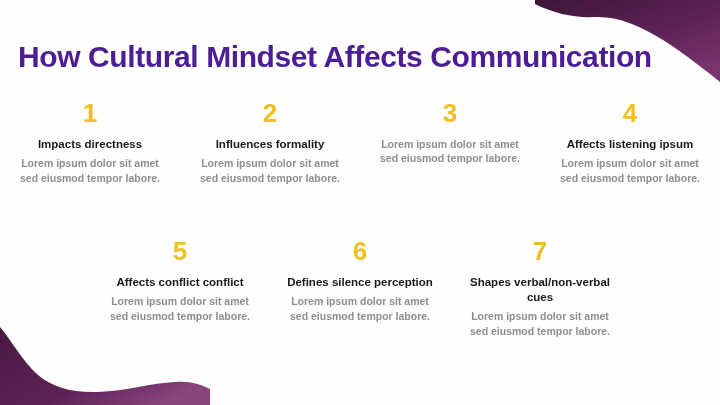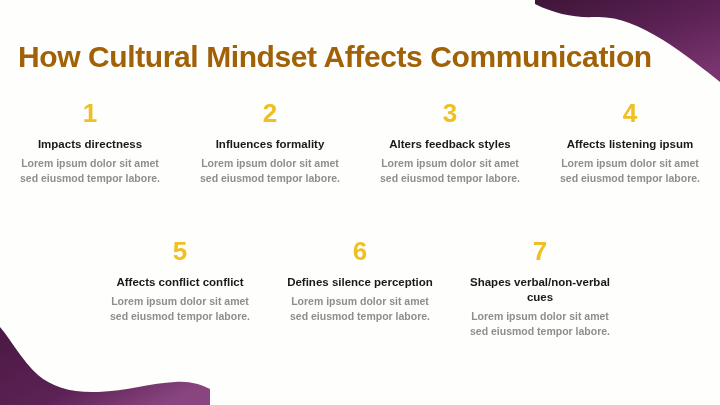--- a/index.html
+++ b/index.html
@@ -43,21 +43,21 @@
   }
 
   
   #title {
     position: absolute;
     left: 18px;
     top: 19px;
     font-size: 30px;
     font-weight: 700;
     letter-spacing: -0.4px;
-    color: #a16207;
+    color: #4c1d95;
     line-height: 1.2;
     white-space: nowrap;
   }
 
   
   .row {
     position: absolute;
     display: flex;
     left: 0;
     width: 720px;
@@ -143,21 +143,20 @@
     </div>
 
     <div class="item">
       <div class="item-number">2</div>
       <div class="item-heading">Influences formality</div>
       <div class="item-body">Lorem ipsum dolor sit amet sed eiusmod tempor labore.</div>
     </div>
 
     <div class="item">
       <div class="item-number">3</div>
-      <div class="item-heading">Alters feedback styles</div>
       <div class="item-body">Lorem ipsum dolor sit amet sed eiusmod tempor labore.</div>
     </div>
 
     <div class="item">
       <div class="item-number">4</div>
       <div class="item-heading">Affects listening ipsum</div>
       <div class="item-body">Lorem ipsum dolor sit amet sed eiusmod tempor labore.</div>
     </div>
 
   </div>

